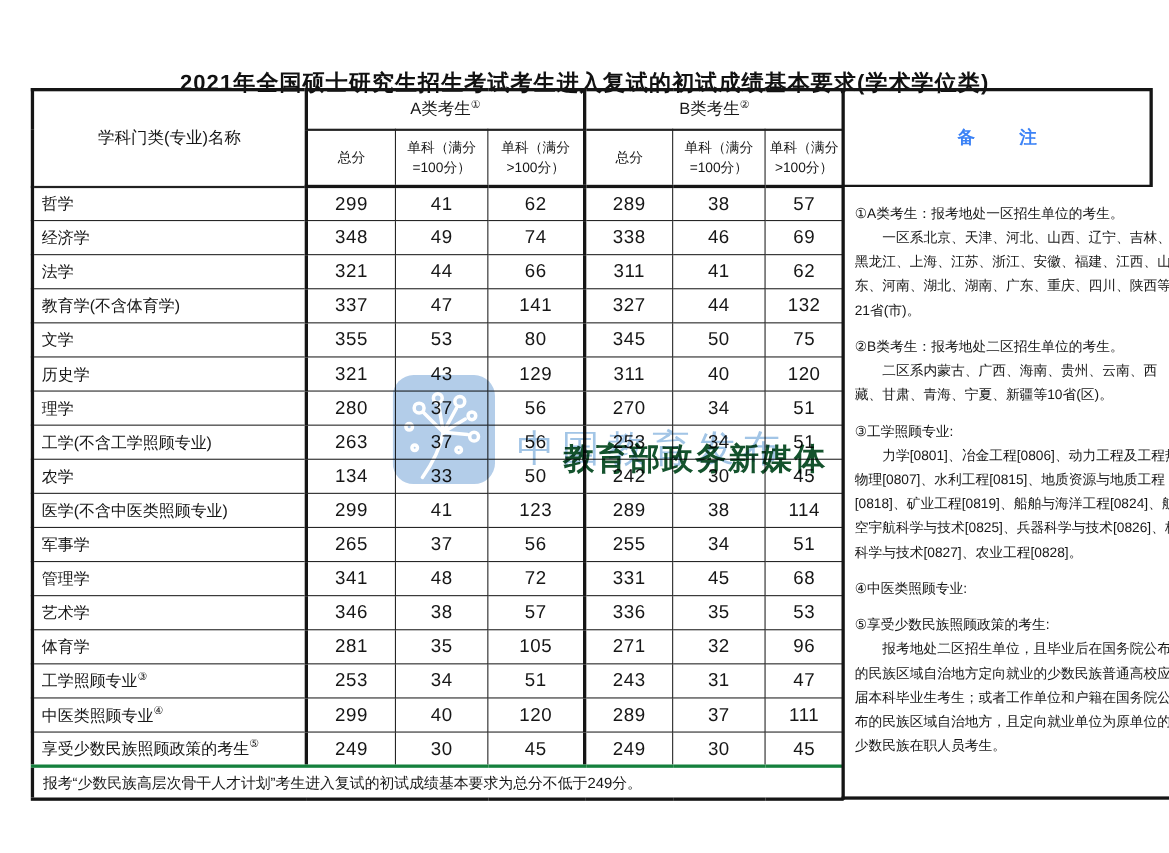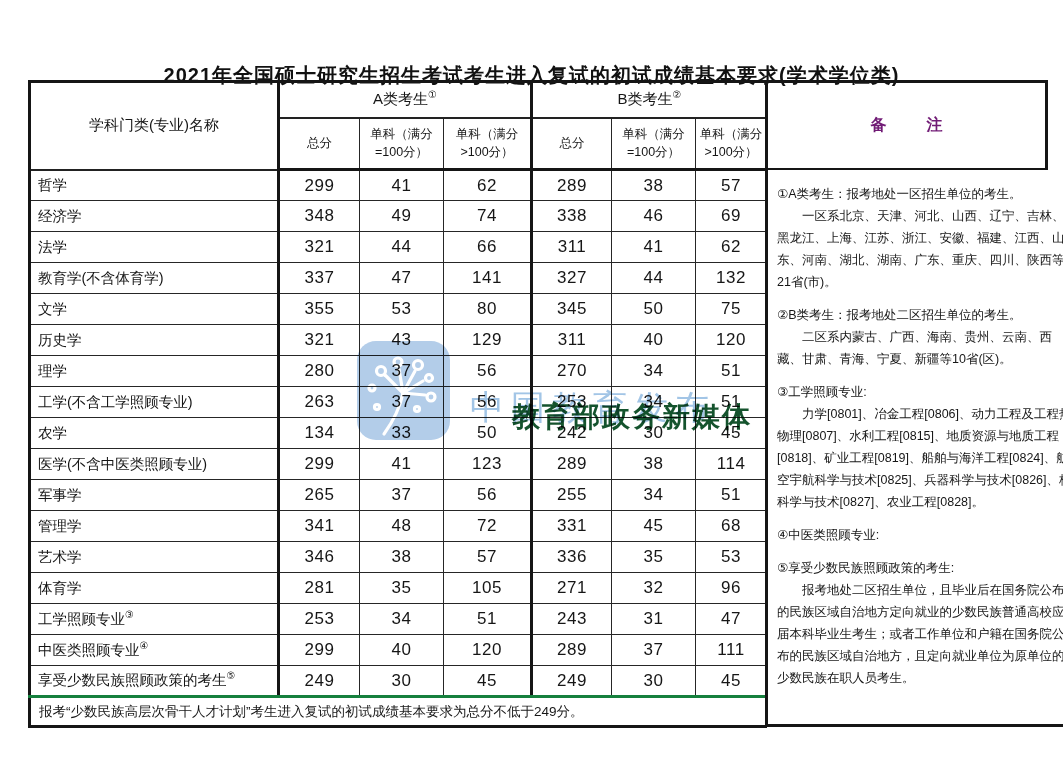--- a/index.html
+++ b/index.html
@@ -44,21 +44,21 @@
     height:30px;text-align:left;padding:0 6px 0 8px;font-size:13.5px;
     border-bottom:3px solid #151515;
   }
   sup.circ{font-size:10px;vertical-align:super;line-height:0;}
   
   .remarks-col{position:absolute;left:765px;top:80px;width:283px;height:647px;}
   .remarks-header{
     position:absolute;top:0;left:0;width:283px;height:90px;box-sizing:border-box;
     border:3px solid #151515;border-bottom:2.5px solid #151515;
     display:flex;align-items:center;justify-content:center;
-    font-size:16px;font-weight:600;letter-spacing:40px;text-indent:40px;color:#701a75;
+    font-size:16px;font-weight:600;letter-spacing:40px;text-indent:40px;color:#3b82f6;
   }
   .remarks-body{
     position:absolute;top:90px;left:0;width:335px;height:557px;box-sizing:border-box;
     border:3px solid #151515;border-top:none;
     padding:13px 24px 0 9px;
     font-size:12.5px;line-height:22px;color:#161616;
   }
   .rk-sec{margin:0 0 11px 0;}
   .rk-body{text-indent:2em;}
   

